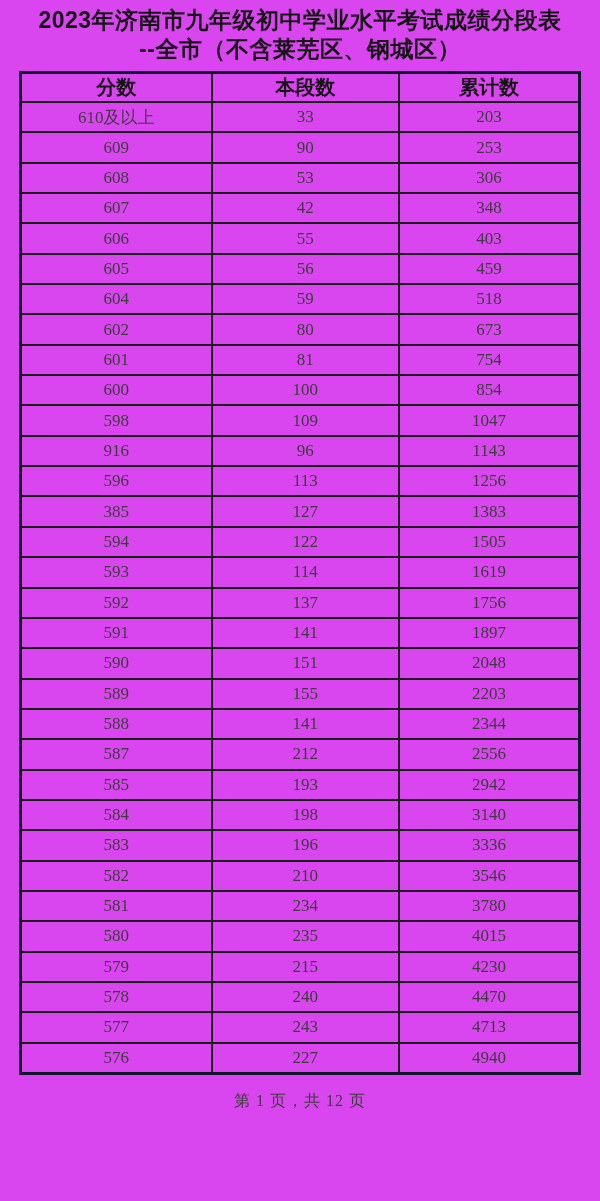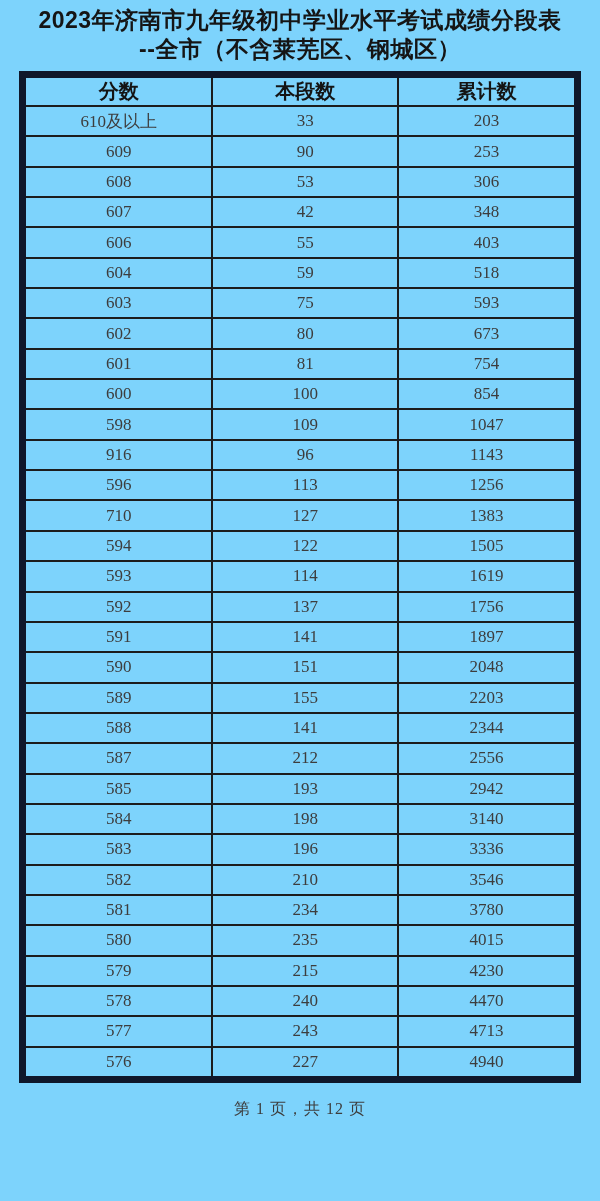--- a/index.html
+++ b/index.html
@@ -9,21 +9,21 @@
   }
   body {
     width: 600px;
     height: 1201px;
     overflow: hidden;
     font-family: "Liberation Serif", serif;
   }
   .page {
     width: 600px;
     height: 1201px;
-    background: #7dd3fc;
+    background: #d946ef;
     box-sizing: border-box;
   }
   .doc-title {
     text-align: center;
     font-family: "Liberation Sans", sans-serif;
     font-weight: bold;
     color: #151515;
     padding-top: 5px;
   }
   .doc-title .line1 {
@@ -34,21 +34,21 @@
   .doc-title .line2 {
     font-size: 23px;
     line-height: 29px;
     letter-spacing: 0.5px;
   }
   table.score-table {
     border-collapse: collapse;
     table-layout: fixed;
     width: 562px;
     margin: 7px auto 16px auto;
-    border: 7px solid #0f172a;
+    border: 3px solid #0f172a;
   }
   table.score-table col.c1 { width: 34.2%; }
   table.score-table col.c2 { width: 33.5%; }
   table.score-table col.c3 { width: 32.3%; }
   table.score-table th {
     border: 2px solid #1c1c1c;
     height: 23px;
     text-align: center;
     vertical-align: middle;
     font-family: "Liberation Sans", sans-serif;
@@ -119,30 +119,30 @@
           <td>607</td>
           <td>42</td>
           <td>348</td>
         </tr>
         <tr>
           <td>606</td>
           <td>55</td>
           <td>403</td>
         </tr>
         <tr>
+          <td>605</td>
+          <td>56</td>
+          <td>459</td>
+        </tr>
+        <tr>
           <td>604</td>
           <td>59</td>
           <td>518</td>
         </tr>
         <tr>
-          <td>603</td>
-          <td>75</td>
-          <td>593</td>
-        </tr>
-        <tr>
           <td>602</td>
           <td>80</td>
           <td>673</td>
         </tr>
         <tr>
           <td>601</td>
           <td>81</td>
           <td>754</td>
         </tr>
         <tr>
@@ -159,21 +159,21 @@
           <td>916</td>
           <td>96</td>
           <td>1143</td>
         </tr>
         <tr>
           <td>596</td>
           <td>113</td>
           <td>1256</td>
         </tr>
         <tr>
-          <td>710</td>
+          <td>385</td>
           <td>127</td>
           <td>1383</td>
         </tr>
         <tr>
           <td>594</td>
           <td>122</td>
           <td>1505</td>
         </tr>
         <tr>
           <td>593</td>

